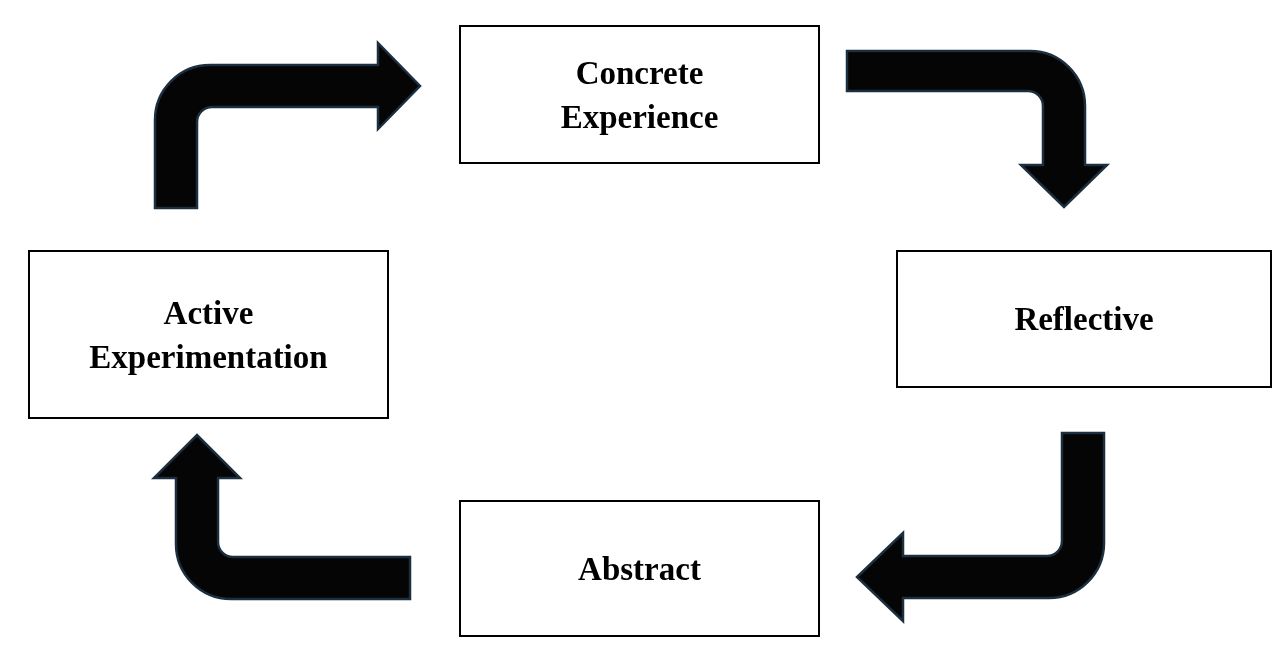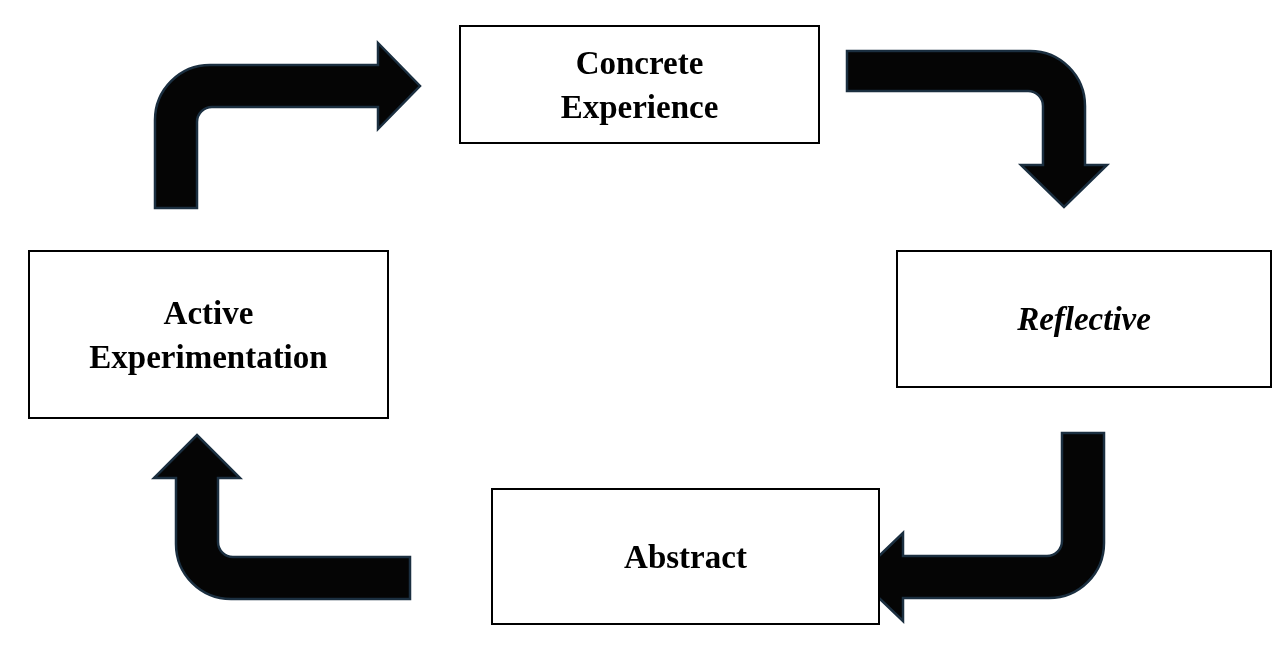--- a/index.html
+++ b/index.html
@@ -16,23 +16,23 @@
     background:var(--box_fill);
     border:2px solid var(--box_border);
     box-sizing:border-box;
     display:flex;flex-direction:column;align-items:center;justify-content:center;
     text-align:center;
     font-weight:bold;
     font-size:33px;
     line-height:44px;
     color:var(--text);
   }
-  .node-concrete   {left:459px; top:25px;  width:361px; height:119px;}
-  .node-reflective {left:896px; top:250px; width:376px; height:138px;font-style:italic;}
-  .node-abstract   {left:459px; top:488px; width:389px; height:137px;margin-left:32px;}
+  .node-concrete   {left:459px; top:25px;  width:361px; height:139px;}
+  .node-reflective {left:896px; top:250px; width:376px; height:138px;}
+  .node-abstract   {left:459px; top:500px; width:361px; height:137px;}
   .node-active     {left:28px;  top:250px; width:361px; height:169px;}
 </style>
 </head>
 <body>
 
 <div class="canvas">
 
   <svg class="arrow-layer" width="1284" height="670" viewBox="0 0 1284 670" xmlns="http://www.w3.org/2000/svg">
 
     <path d="M155,208 V120 A55,55 0 0 1 210,65 H378 V43 L420,86 L378,129 V107 H212 A15,15 0 0 0 197,122 V208 Z"></path>

